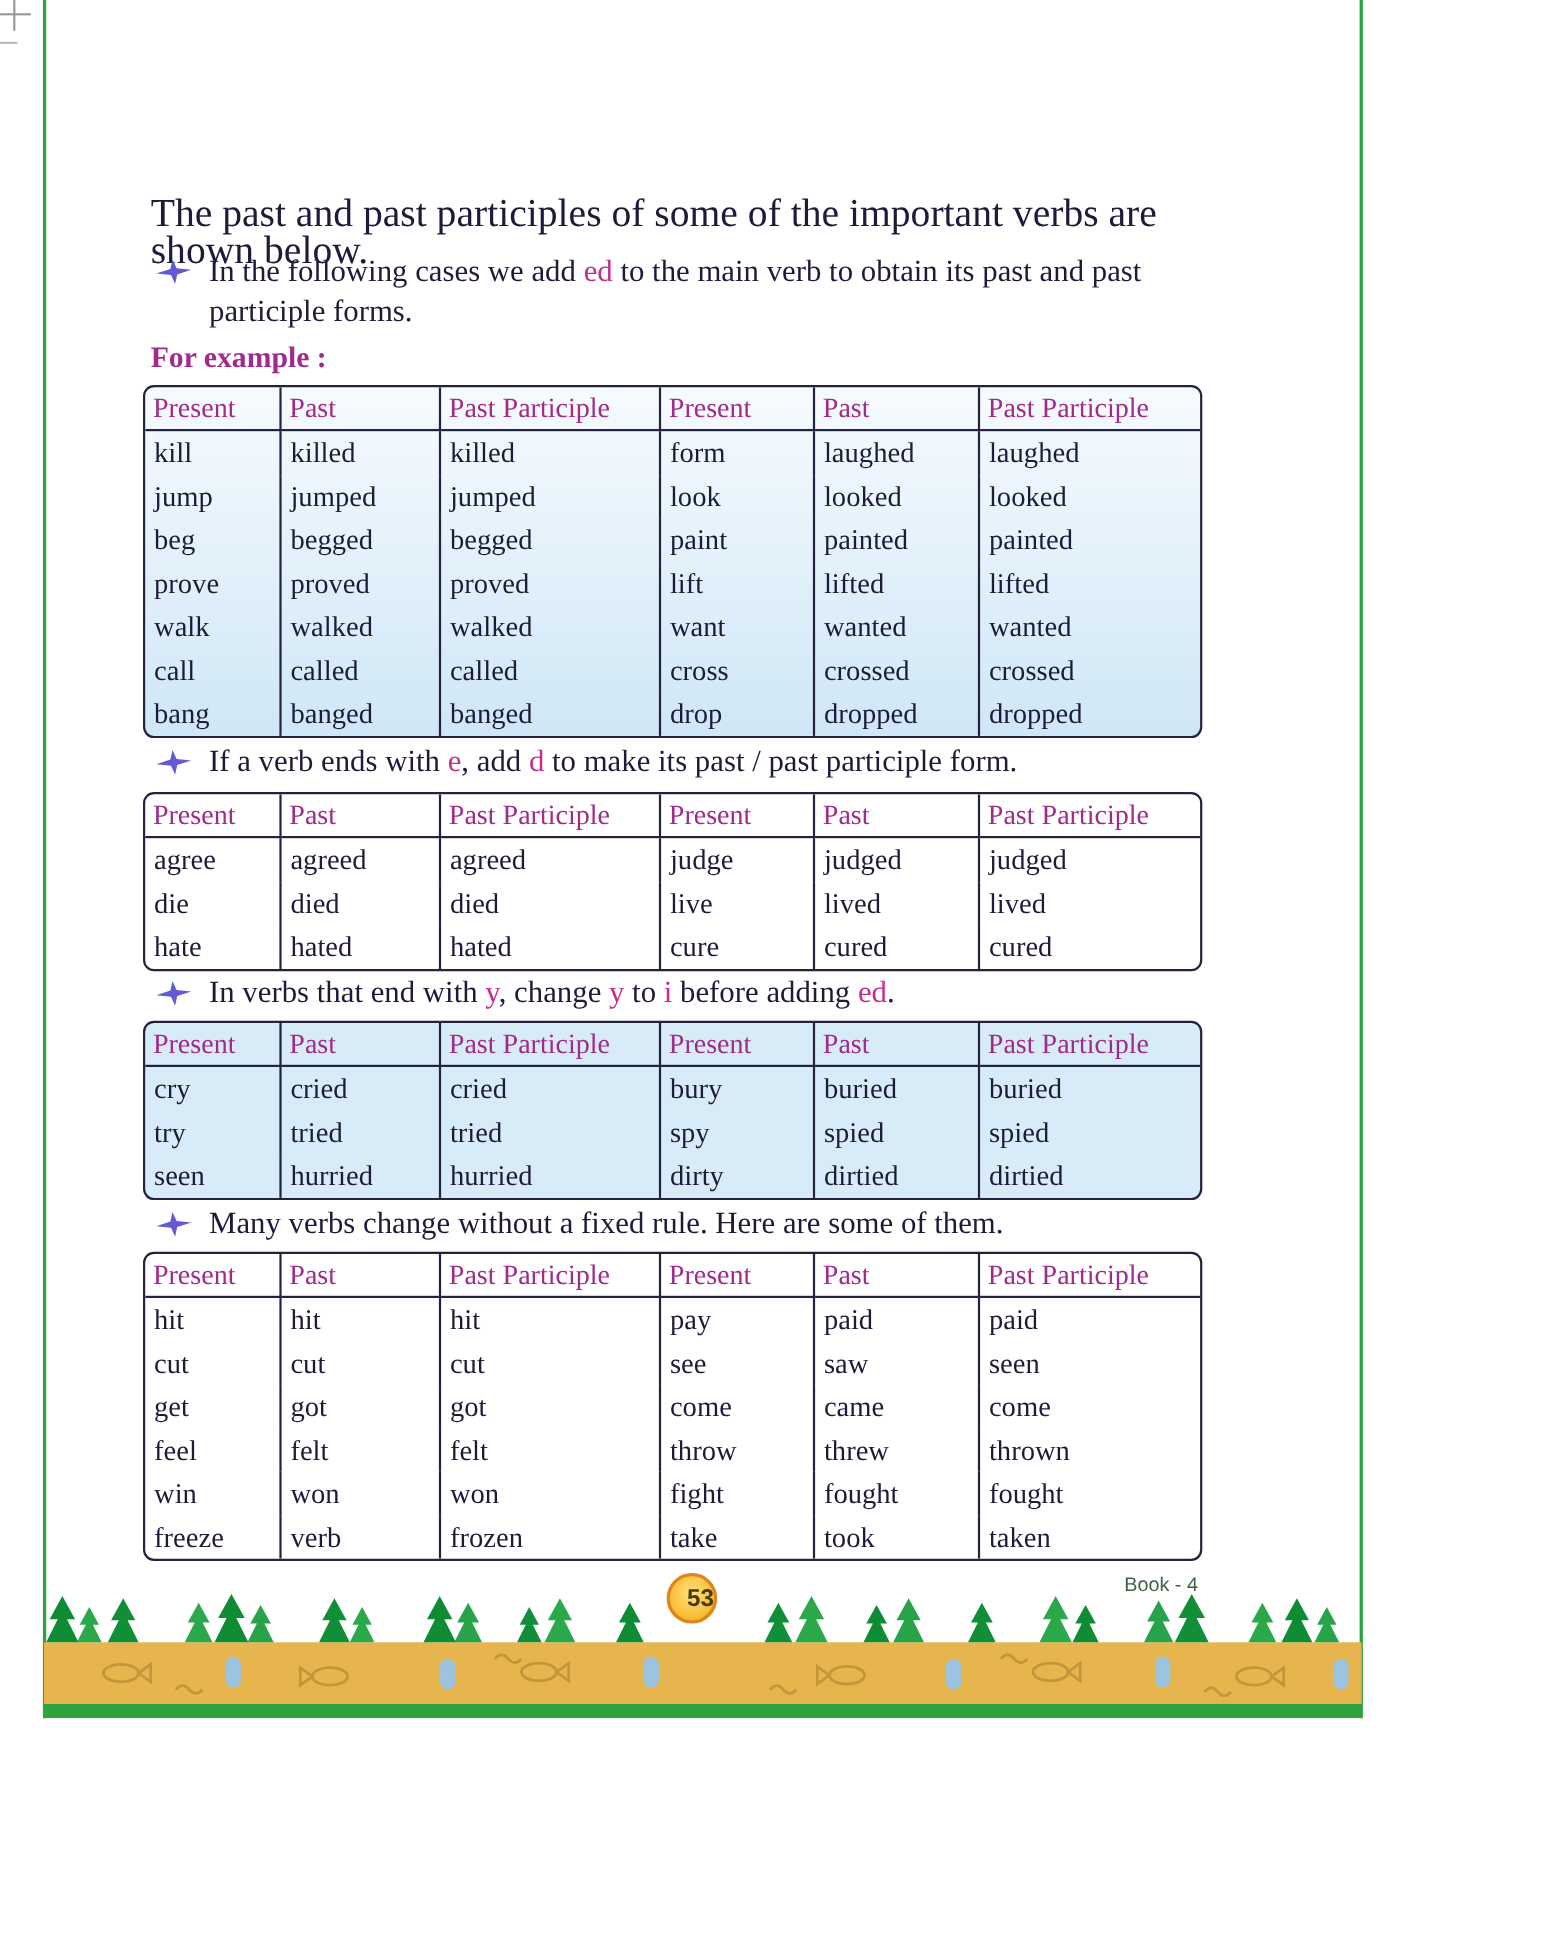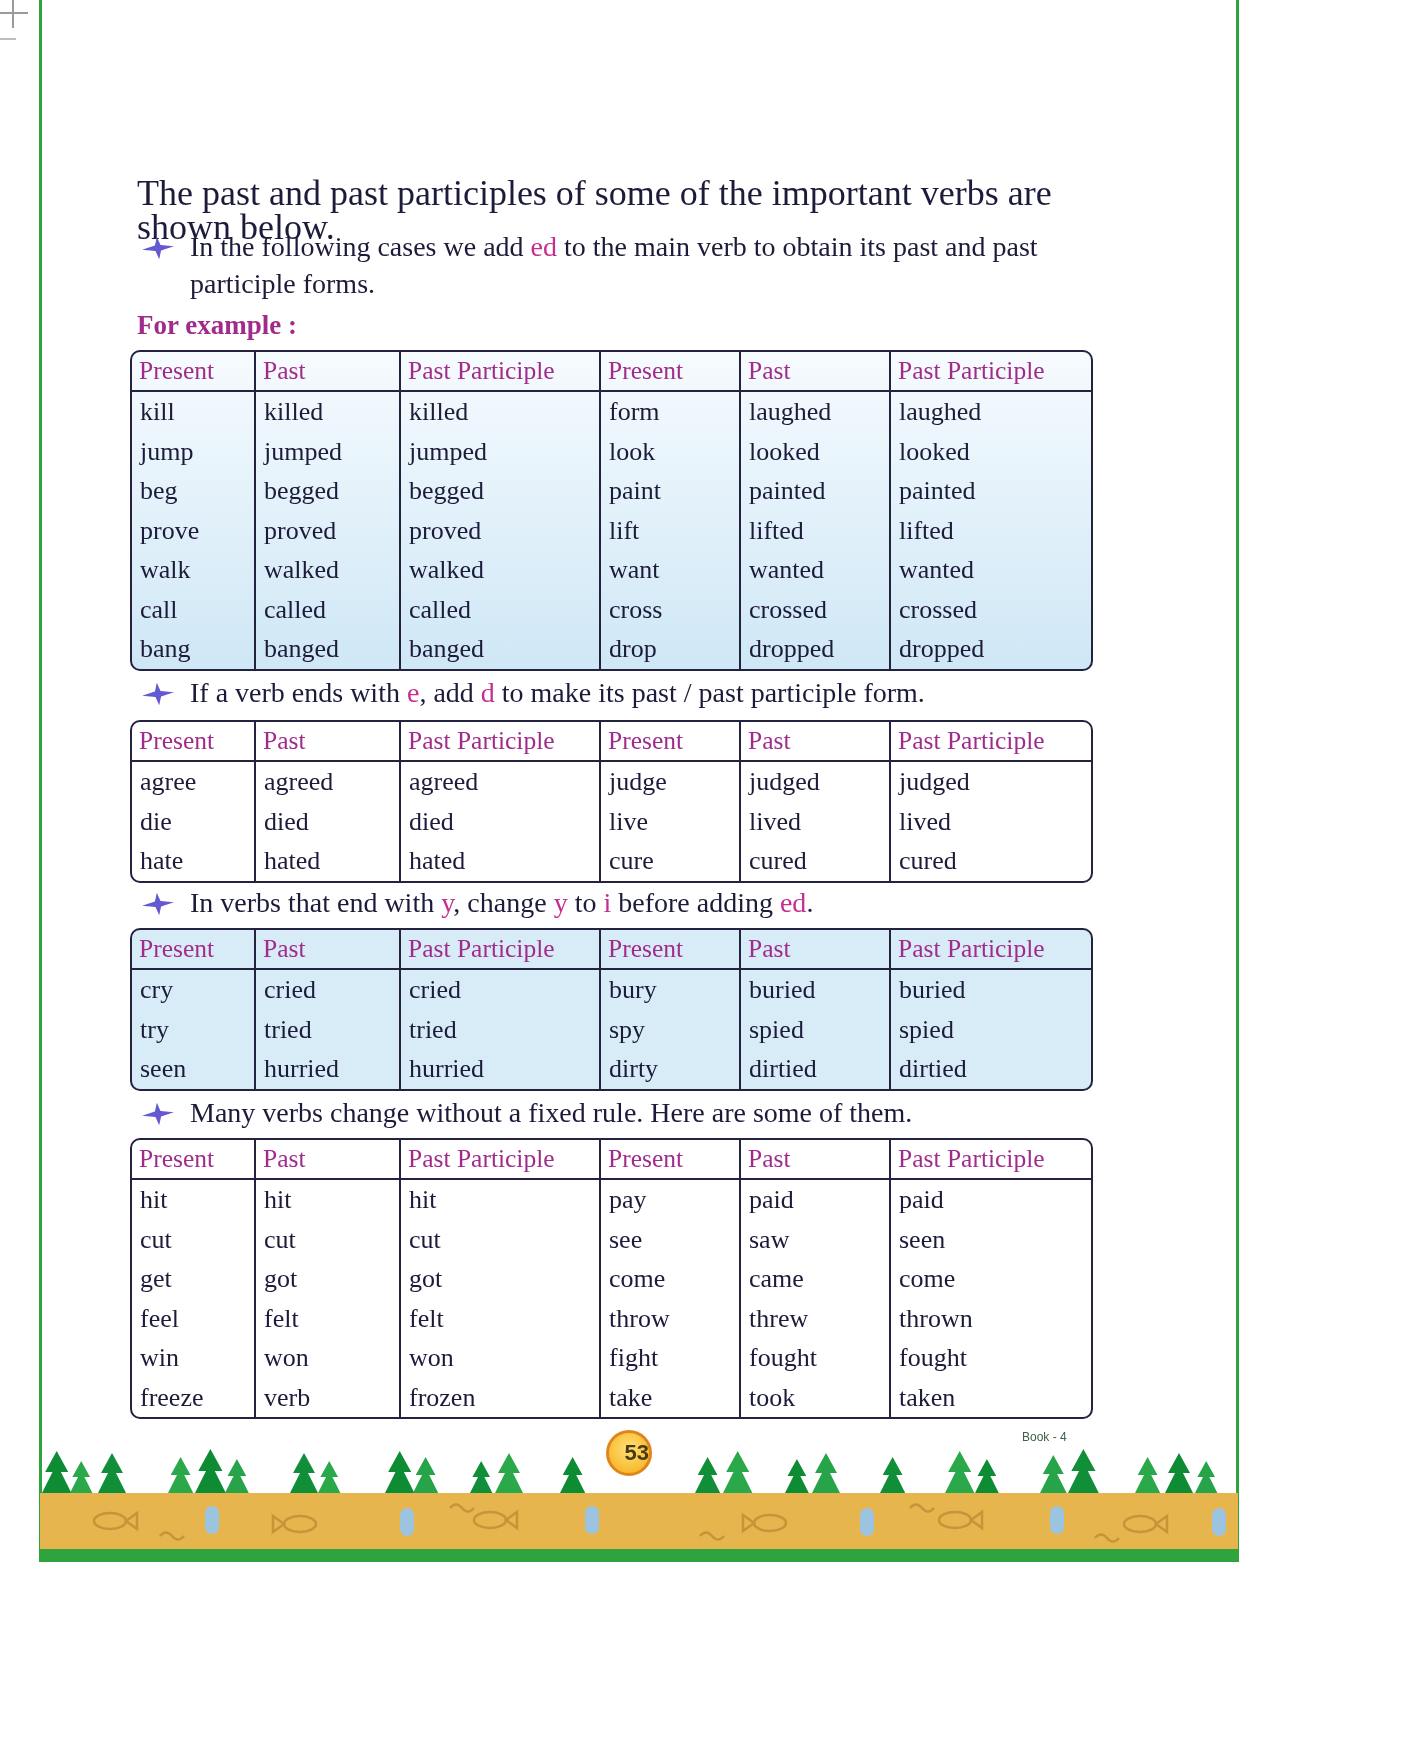--- a/index.html
+++ b/index.html
@@ -51,21 +51,21 @@
   .footer{position:absolute;left:40px;top:1436px;width:1198px;height:126px;}
   .footer svg{display:block;}
   .page-circle{
     position:absolute;left:606px;top:1430px;width:46px;height:46px;border-radius:50%;
     background:radial-gradient(circle at 50% 40%, #ffe27a 0%, #f8b92e 75%);
     border:3px solid #e0851c;box-sizing:border-box;
     text-align:right;line-height:40px;font-size:22px;font-weight:bold;color:#4a3a10;
     font-family:"Liberation Sans",sans-serif;z-index:5;
   }
   .book-label{
-    position:absolute;left:1022px;top:1430px;font-size:12px;color:#3f5f46;
+    position:absolute;left:1022px;top:1430px;font-size:18px;color:#3f5f46;
     font-family:"Liberation Sans",sans-serif;z-index:5;
   }
 </style>
 </head>
 <body>
 
 <div class="page">
 
   <div class="crop-h"></div>
   <div class="crop-v"></div>

